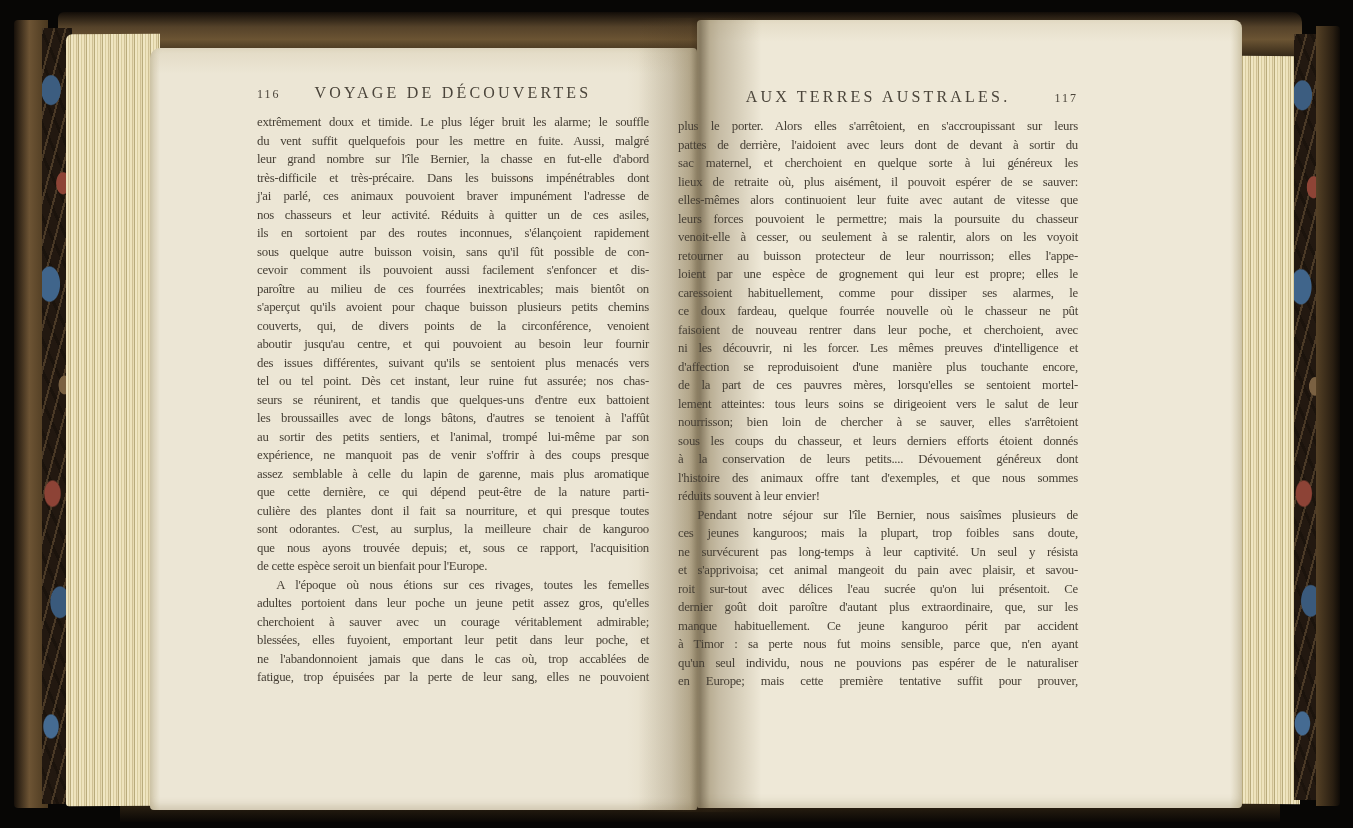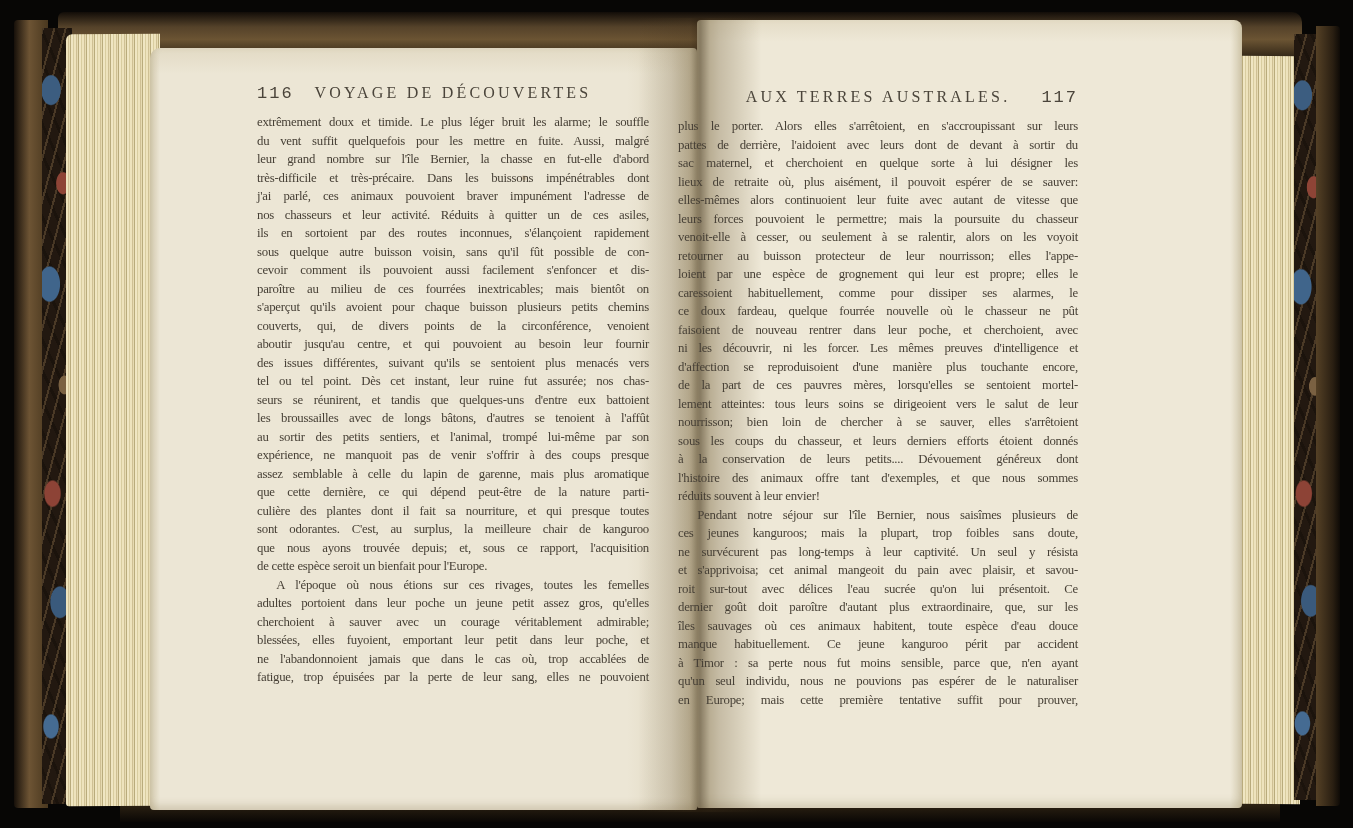--- a/index.html
+++ b/index.html
@@ -136,23 +136,22 @@
   .textblock-right { left: 678px; top: 88px;  width: 400px; }
   .pagehead {
     display: flex;
     align-items: baseline;
     height: 22px;
     margin-bottom: 7px;
     color: #4a443a;
   }
   .folio {
     width: 48px;
-    font-size: 17px;
+    font-size: 12px;
     letter-spacing: 2px;
-    font-family: Liberation Mono, monospace;
   }
   .folio.right { text-align: right; }
   .running-title {
     flex: 1;
     text-align: center;
     font-size: 16px;
     letter-spacing: 3.2px;
     white-space: nowrap;
   }
   .bodytext {
@@ -236,21 +235,21 @@
   <div class="textblock textblock-right">
     <div class="pagehead">
       <div class="folio"></div>
       <div class="running-title">AUX TERRES AUSTRALES.</div>
       <div class="folio right">117</div>
     </div>
     <div class="bodytext">
         <div class="para">
           <div class="line">plus le porter. Alors elles s'arrêtoient, en s'accroupissant sur leurs</div>
           <div class="line">pattes de derrière, l'aidoient avec leurs dont de devant à sortir du</div>
-          <div class="line">sac maternel, et cherchoient en quelque sorte à lui désigner les</div>
+          <div class="line">sac maternel, et cherchoient en quelque sorte à lui généreux les</div>
           <div class="line">lieux de retraite où, plus aisément, il pouvoit espérer de se sauver:</div>
           <div class="line">elles-mêmes alors continuoient leur fuite avec autant de vitesse que</div>
           <div class="line">leurs forces pouvoient le permettre; mais la poursuite du chasseur</div>
           <div class="line">venoit-elle à cesser, ou seulement à se ralentir, alors on les voyoit</div>
           <div class="line">retourner au buisson protecteur de leur nourrisson; elles l'appe-</div>
           <div class="line">loient par une espèce de grognement qui leur est propre; elles le</div>
           <div class="line">caressoient habituellement, comme pour dissiper ses alarmes, le</div>
           <div class="line">ce doux fardeau, quelque fourrée nouvelle où le chasseur ne pût</div>
           <div class="line">faisoient de nouveau rentrer dans leur poche, et cherchoient, avec</div>
           <div class="line">ni les découvrir, ni les forcer. Les mêmes preuves d'intelligence et</div>
@@ -263,21 +262,20 @@
           <div class="line">l'histoire des animaux offre tant d'exemples, et que nous sommes</div>
           <div class="line">réduits souvent à leur envier!</div>
         </div>
         <div class="para indent flush">
           <div class="line">Pendant notre séjour sur l'île Bernier, nous saisîmes plusieurs de</div>
           <div class="line">ces jeunes kanguroos; mais la plupart, trop foibles sans doute,</div>
           <div class="line">ne survécurent pas long-temps à leur captivité. Un seul y résista</div>
           <div class="line">et s'apprivoisa; cet animal mangeoit du pain avec plaisir, et savou-</div>
           <div class="line">roit sur-tout avec délices l'eau sucrée qu'on lui présentoit. Ce</div>
           <div class="line">dernier goût doit paroître d'autant plus extraordinaire, que, sur les</div>
-          <div class="line">îles sauvages où ces animaux habitent, toute espèce d'eau douce</div>
           <div class="line">manque habituellement. Ce jeune kanguroo périt par accident</div>
           <div class="line">à Timor : sa perte nous fut moins sensible, parce que, n'en ayant</div>
           <div class="line">qu'un seul individu, nous ne pouvions pas espérer de le naturaliser</div>
           <div class="line">en Europe; mais cette première tentative suffit pour prouver,</div>
         </div>
       </div>
   </div>
 
 </div>
 

